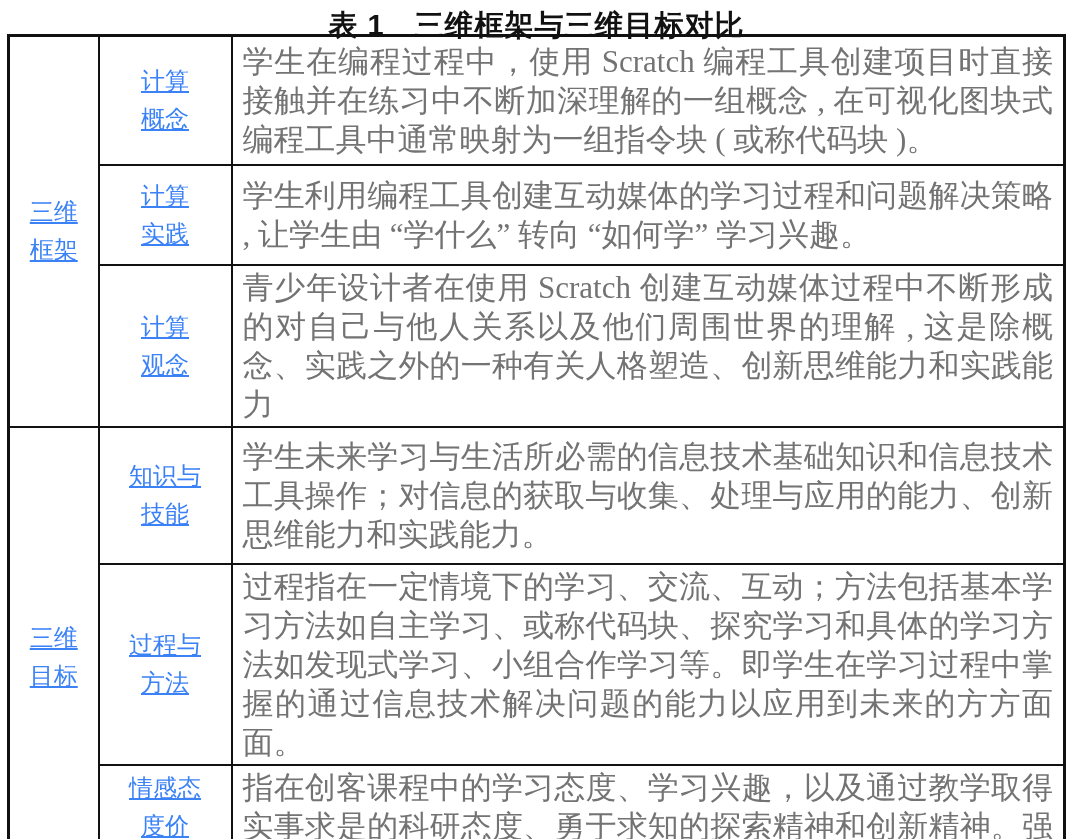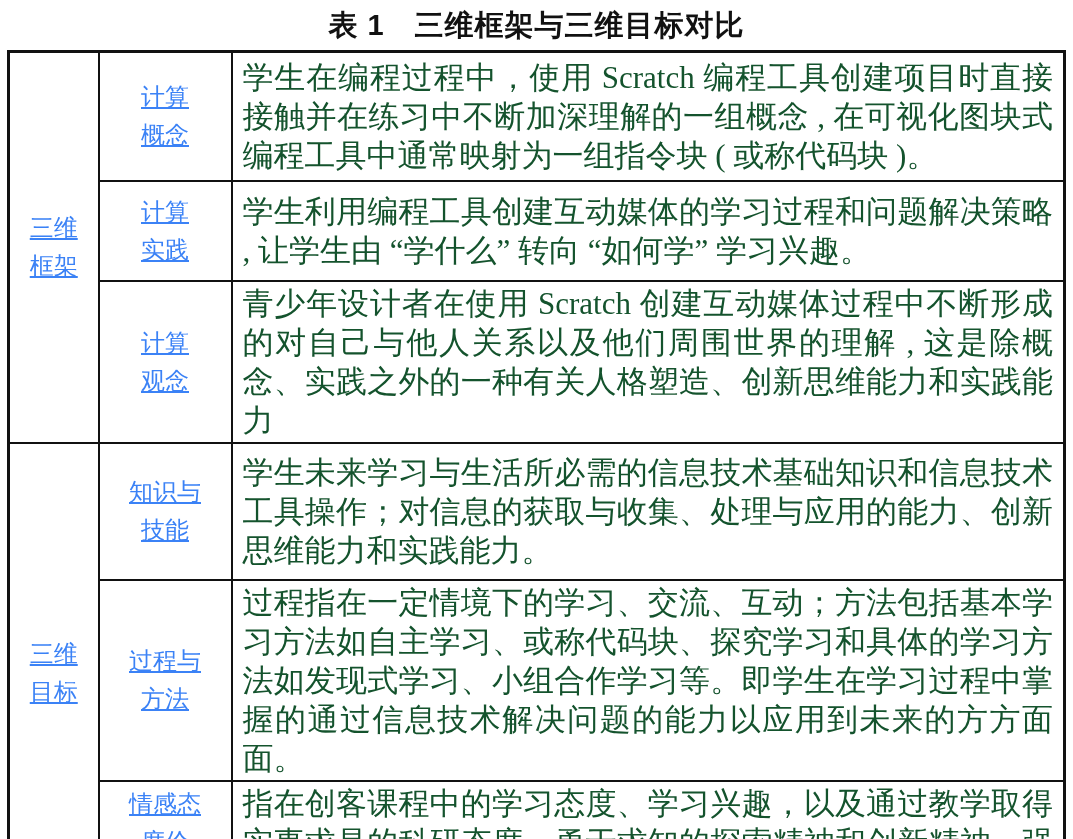--- a/index.html
+++ b/index.html
@@ -8,21 +8,21 @@
     background: #ffffff;
   }
   body {
     width: 1073px;
     height: 839px;
     overflow: hidden;
     font-family: "Liberation Serif", "DejaVu Serif", serif;
     color: #1a1a1a;
   }
   .caption {
-    height: 50px;
+    height: 34px;
     box-sizing: border-box;
     padding-top: 6px;
     text-align: center;
     font-family: "Liberation Sans", "DejaVu Sans", sans-serif;
     font-weight: bold;
     font-size: 29px;
     letter-spacing: 1px;
     color: #111111;
   }
   table.cmp {
@@ -45,21 +45,21 @@
     white-space: pre-line;
     color: #3b82f6;
     text-decoration: underline;
   }
   .desc-cell {
     vertical-align: middle;
     font-size: 31px;
     line-height: 39px;
     padding: 2px 10px;
     text-align: justify;
-    color: #14532d;
+    color: #737373;
   }
   tr.r1 { height: 129px; }
   tr.r2 { height: 100px; }
   tr.r3 { height: 118px; }
   tr.r4 { height: 137px; }
   tr.r5 { height: 167px; }
   tr.r6 { height: 124px; }
 </style>
 </head>
 <body>

